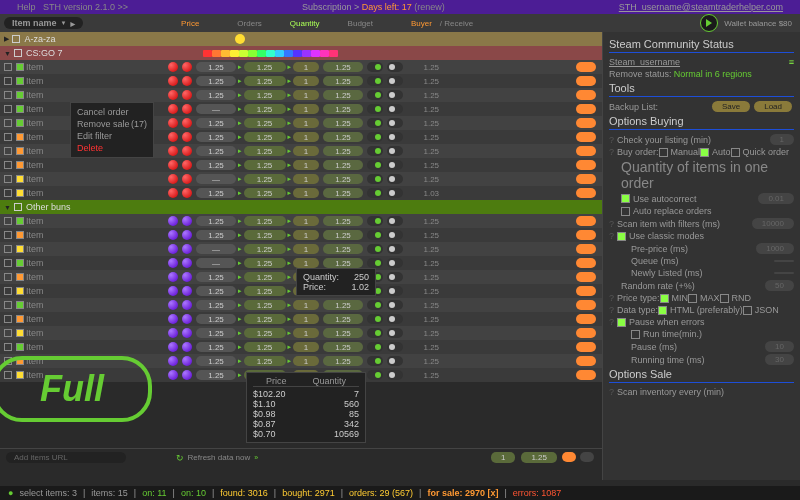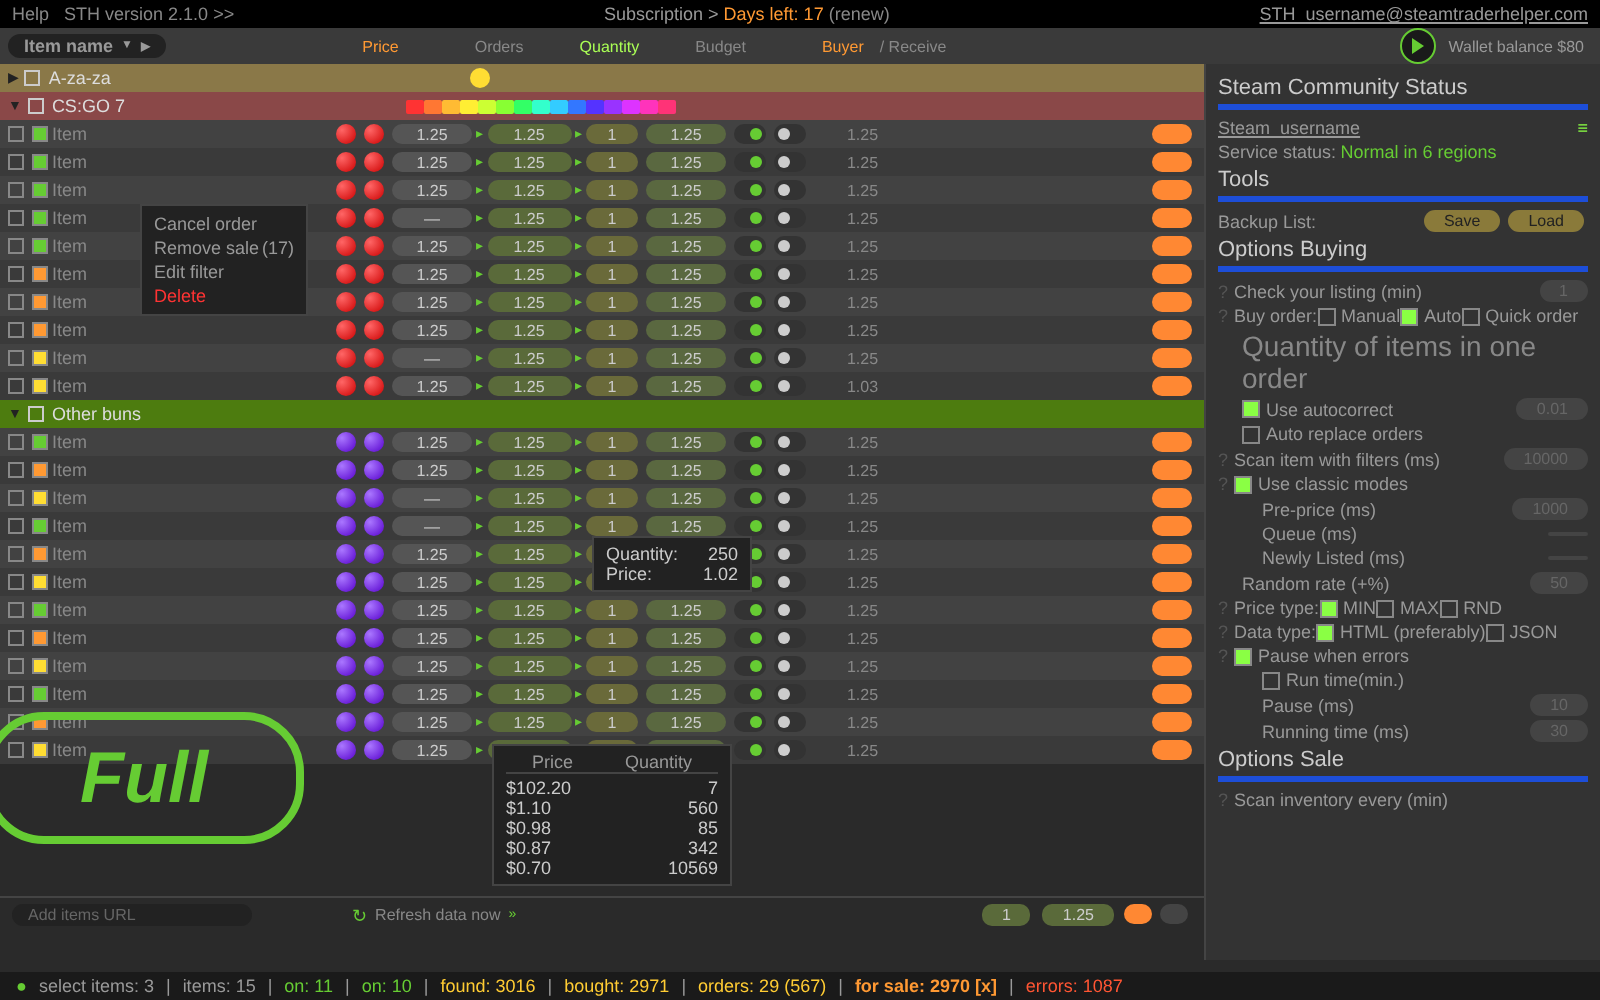--- a/index.html
+++ b/index.html
@@ -1,17 +1,17 @@
 <!DOCTYPE html>
 <html><head>
 <meta charset="utf-8">
 <style>
 *{margin:0;padding:0;box-sizing:border-box;font-family:Arial,sans-serif;font-size:9px;}
 body{background:#2a2a2a;color:#999;width:800px;height:500px;overflow:hidden;position:relative;}
-.topbar{height:14px;background:#000000;display:flex;align-items:center;padding:0 6px;font-size:8px;}
+.topbar{height:14px;background:#4c1d95;display:flex;align-items:center;padding:0 17px;font-size:8px;}
 .topbar .left{color:#888;}
 .topbar .center{flex:1;text-align:center;}
 .topbar .center .days{color:#ff9933;}
 .topbar .center .renew{color:#888;}
 .topbar .right{color:#999;text-decoration:underline;}
 .header{height:18px;background:#3a3a3a;display:flex;align-items:center;padding:0 4px;}
 .header .col{color:#888;font-size:8px;padding:0 4px;}
 .header .dd{display:flex;align-items:center;background:#222;border-radius:8px;padding:1px 6px;margin-right:4px;}
 .header .dd span{margin:0 2px;font-weight:bold;}
 .header .play{width:18px;height:18px;border-radius:50%;background:#1a1a1a;border:1px solid #66cc33;display:flex;align-items:center;justify-content:center;margin-left:auto;margin-right:6px;}
@@ -64,21 +64,21 @@
 .bottombar{position:absolute;bottom:14px;left:0;width:602px;height:18px;background:#2a2a2a;border-top:1px solid #444;display:flex;align-items:center;padding:0 6px;}
 .bottombar .inp{background:#222;border-radius:8px;padding:1px 8px;font-size:8px;color:#666;width:120px;}
 .bottombar .ref{color:#888;font-size:8px;margin-left:60px;}
 .bottombar .rpill{height:11px;border-radius:5px;background:#5a6a3a;color:#ccc;padding:0 10px;font-size:8px;display:flex;align-items:center;margin:0 3px;}
 .statusbar{position:absolute;bottom:0;left:0;width:800px;height:14px;background:#1a1a1a;display:flex;align-items:center;padding:0 8px;font-size:8px;}
 .statusbar span{margin-right:6px;}
 .statusbar .g{color:#66cc33;}
 .statusbar .y{color:#ffcc33;}
 .statusbar .o{color:#ff9933;font-weight:bold;}
 .statusbar .r{color:#ff5533;}
-.rpanel-title{color:#ccc;font-size:11px;padding:2px 0;border-bottom:3px solid #1d4ed8;margin-bottom:3px;}
+.rpanel-title{color:#ccc;font-size:11px;padding:2px 0;border-bottom:1px solid #1d4ed8;margin-bottom:3px;}
 .rpanel-row{display:flex;align-items:center;font-size:8px;color:#999;padding:1px 0;}
 .rpanel-row .lbl{flex:1;}
 .rpanel-row .btn{background:#8a7a3a;color:#222;border-radius:8px;padding:1px 10px;margin:0 2px;font-size:8px;}
 .rpanel-row .cb{width:9px;height:9px;border:1px solid #888;margin-right:3px;}
 .rpanel-row .cb.on{background:#8aff44;}
 .rpanel-row .rval{background:#444;border-radius:8px;padding:1px 10px;color:#666;font-size:8px;}
 .rpanel-sub{font-size:14px;color:#888;padding:1px 0 1px 12px;}
 .serv .n{color:#66cc33;}
 .colorbar .yb{width:10px;height:10px;border-radius:50%;background:#ffdd33;margin-left:180px;}
 </style>
@@ -599,21 +599,21 @@
 </div>
 
 </div>
 
 <div class="rightp">
   <div class="rpanel-title">Steam Community Status</div>
   <div class="rpanel-row">
         <span style="text-decoration:underline">Steam_username</span>
         <span style="margin-left:auto;color:#8aff44">≡</span>
       </div>
-  <div class="rpanel-row serv"><span>Service status:</span>&nbsp;<span class="n">Normal in 6 regions</span></div>
+  <div class="rpanel-row serv"><span>Remove status:</span>&nbsp;<span class="n">Normal in 6 regions</span></div>
 
   <div class="rpanel-title">Tools</div>
   <div class="rpanel-row">
         <span class="lbl">Backup List:</span>
         <span class="btn">Save</span>
         <span class="btn">Load</span>
       </div>
 
   <div class="rpanel-title">Options Buying</div>
   <div class="rpanel-row">

